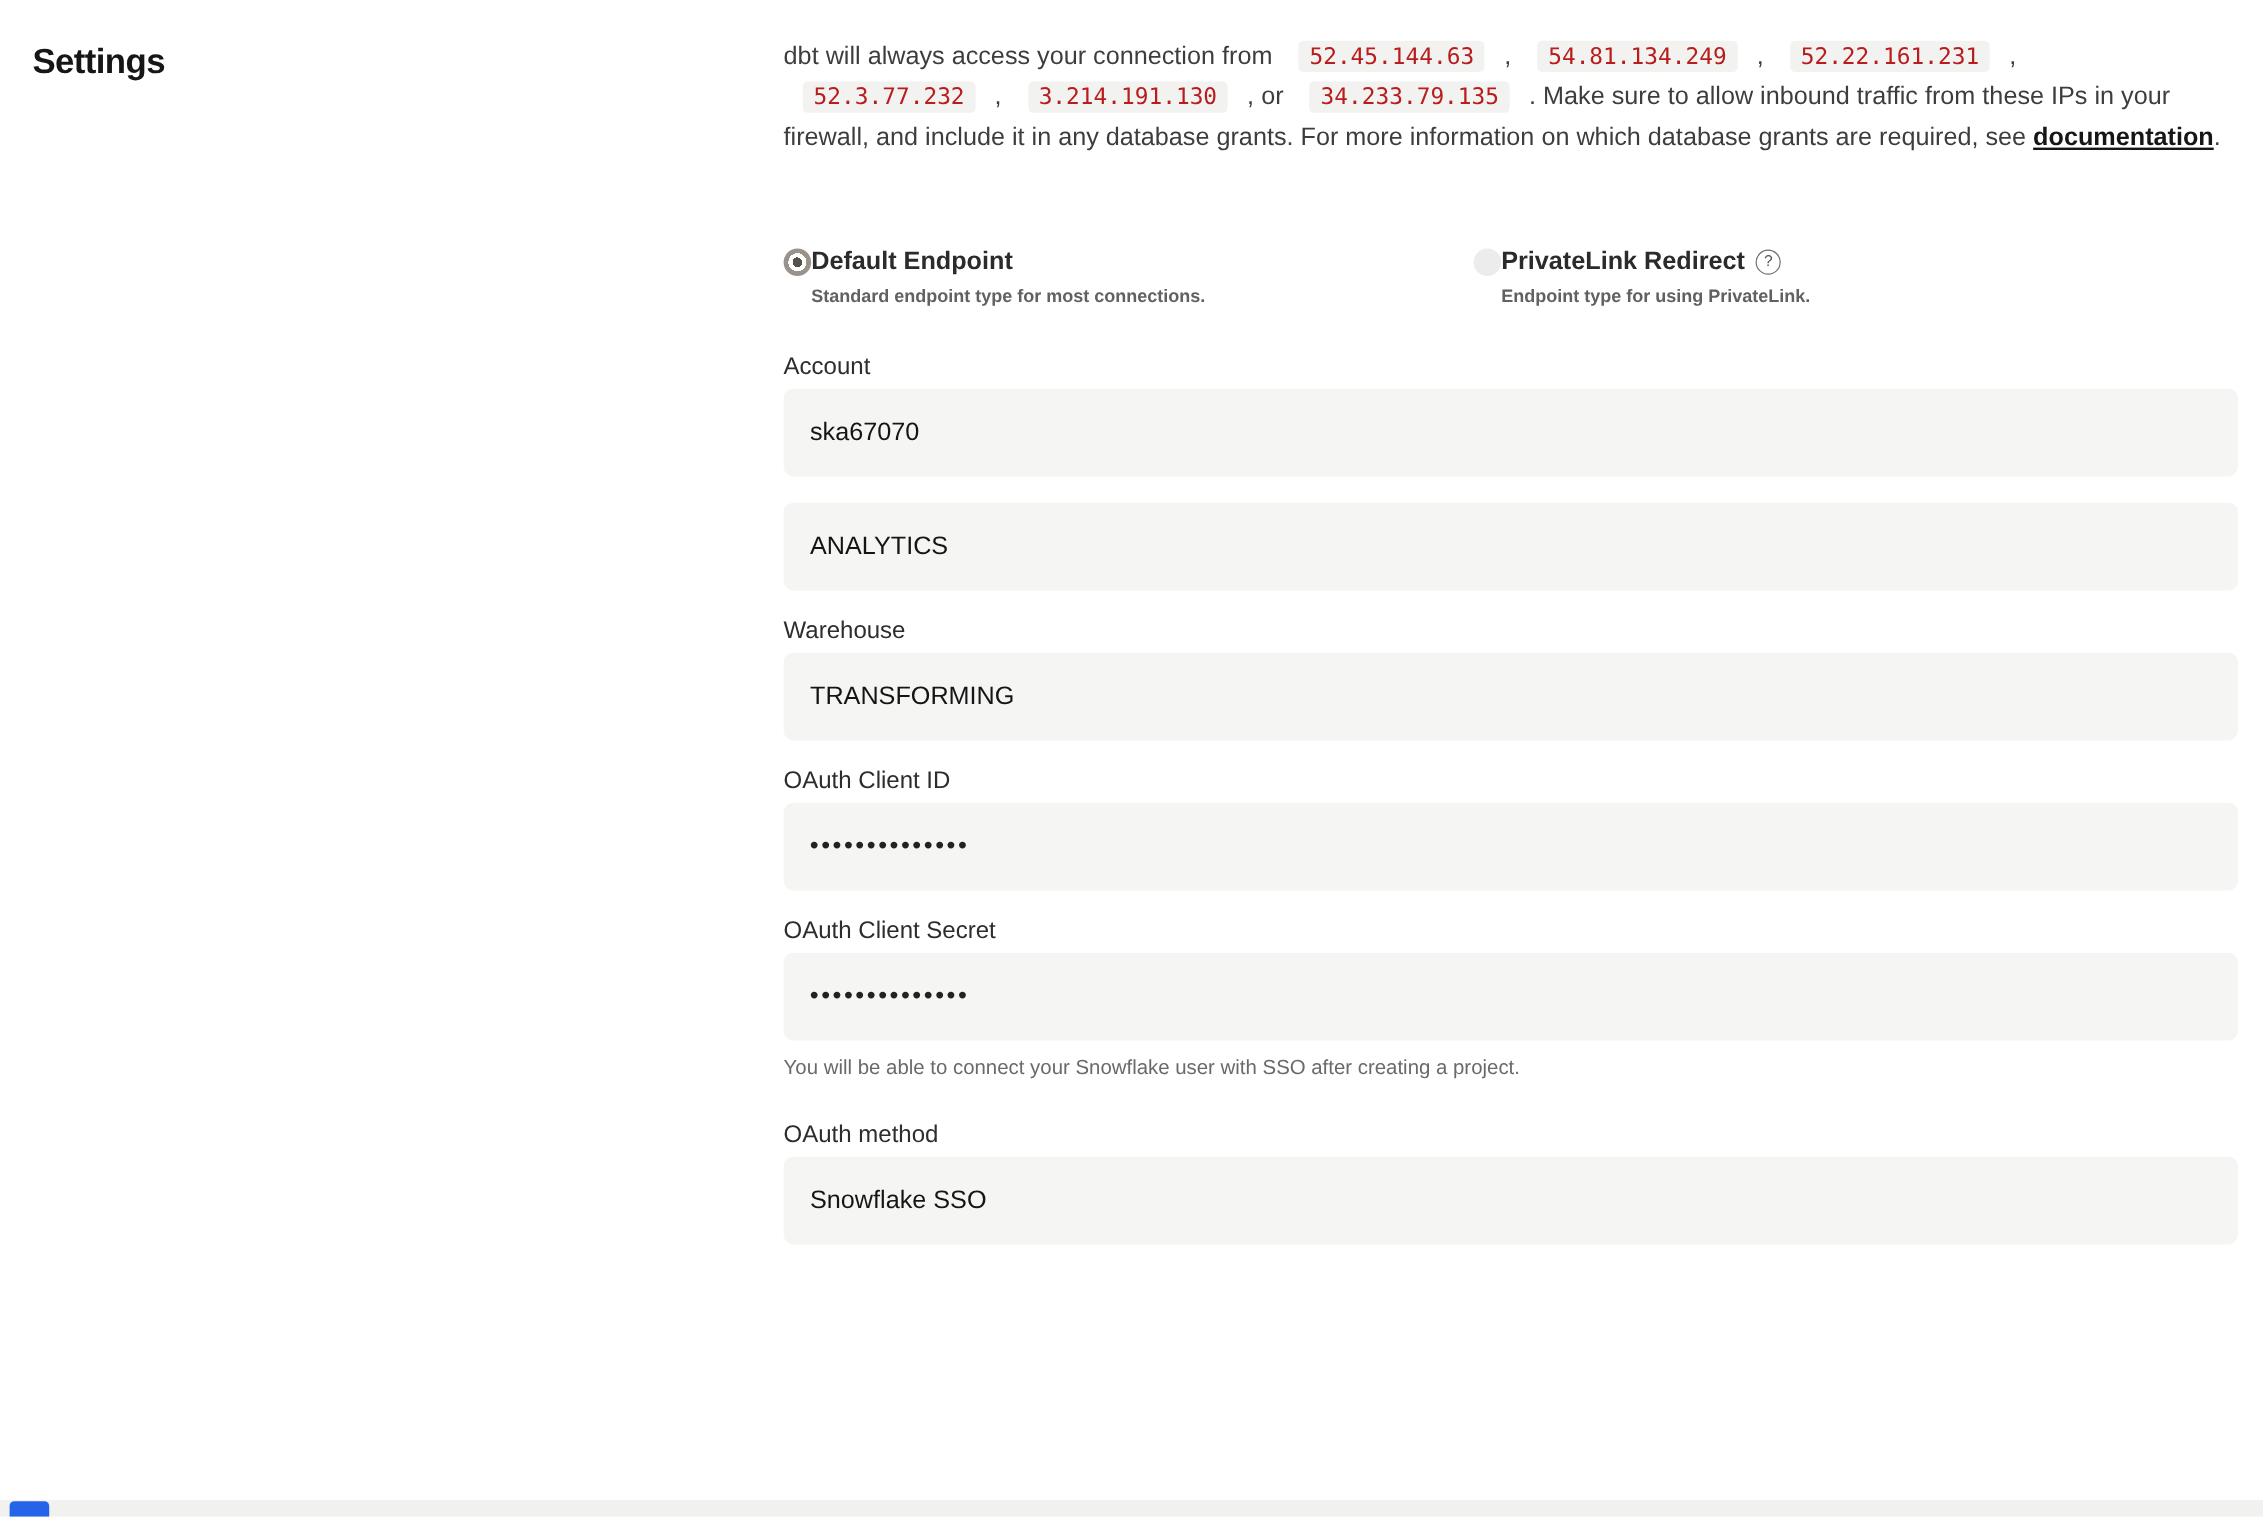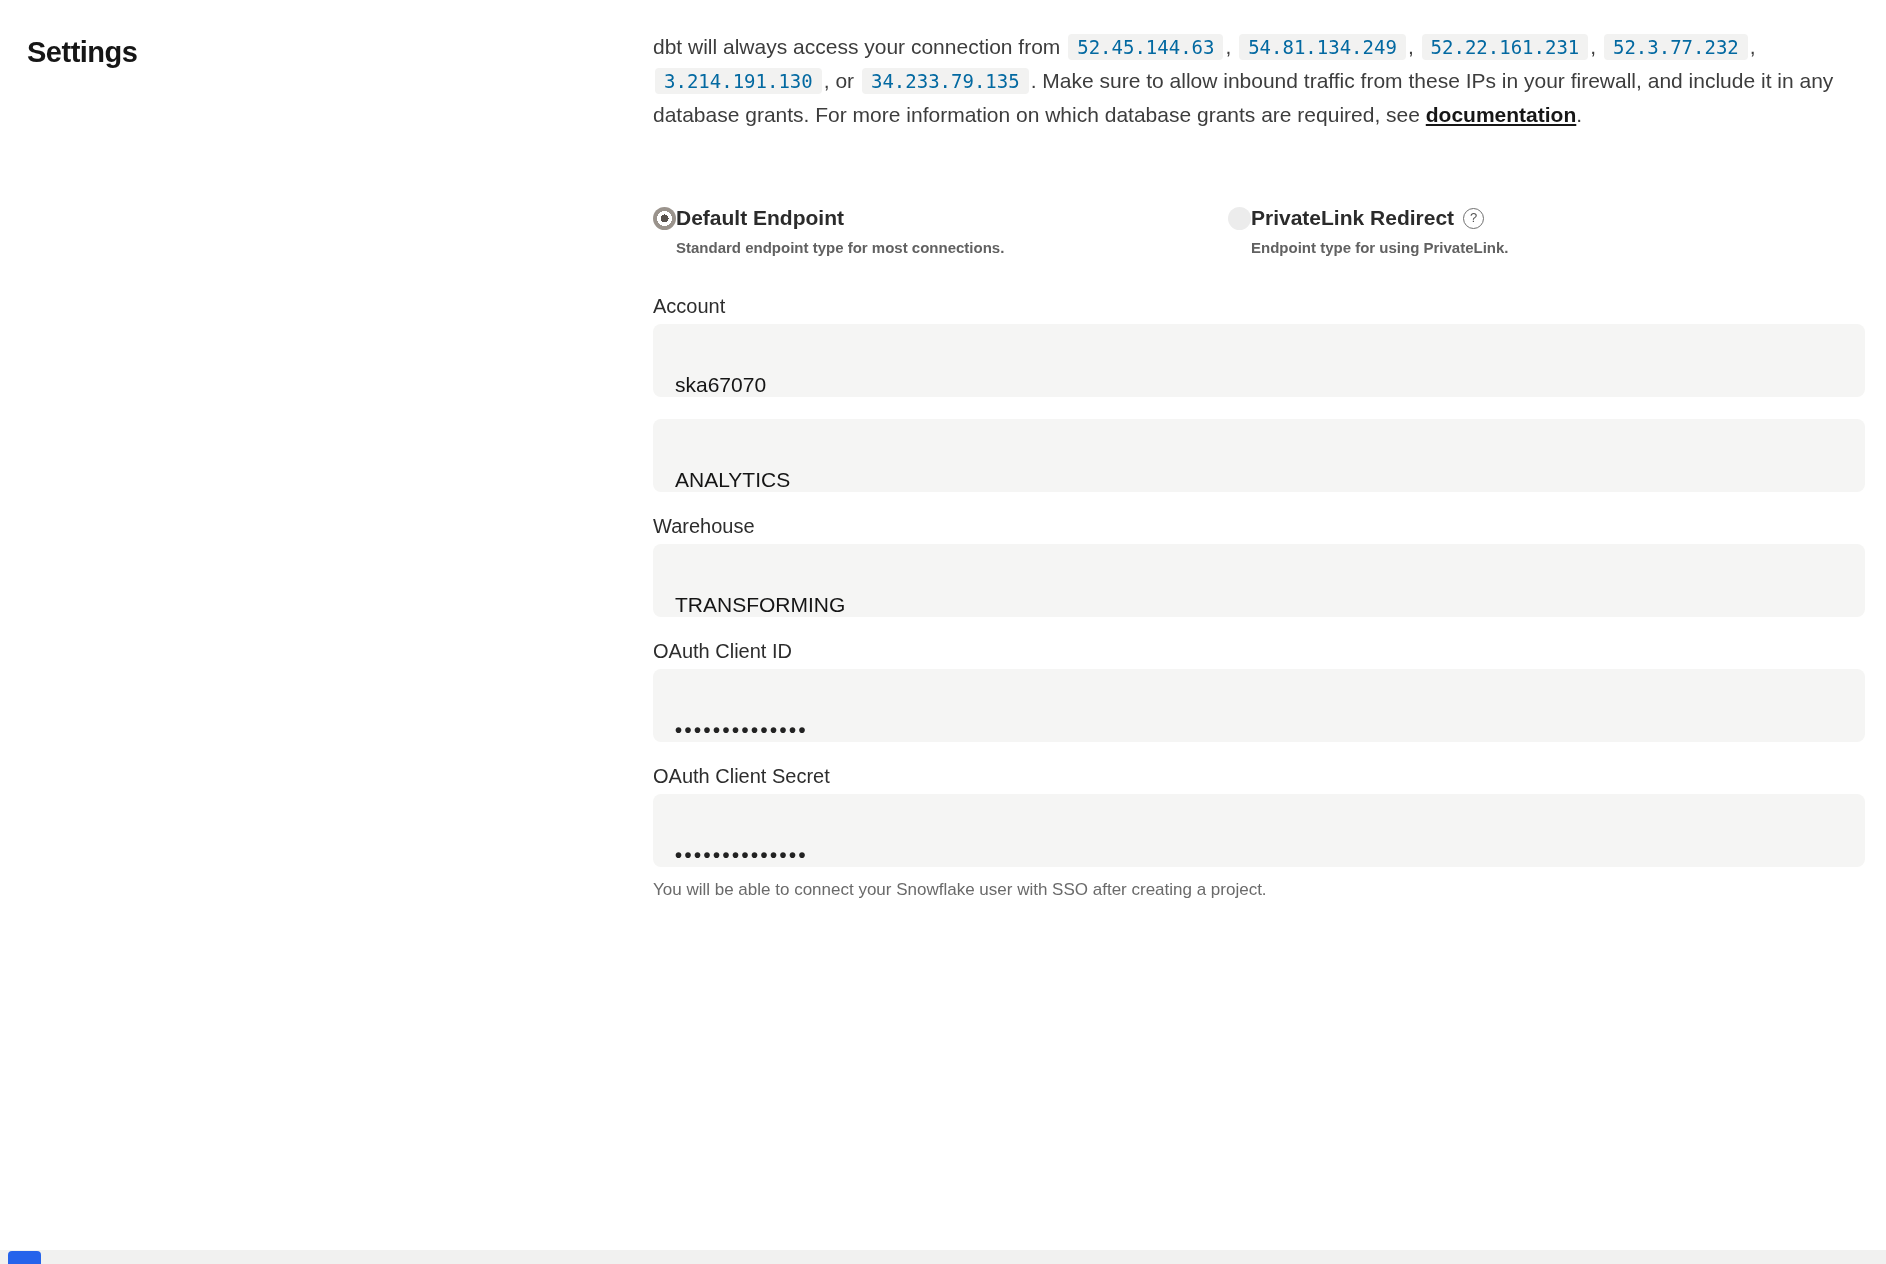--- a/index.html
+++ b/index.html
@@ -16,23 +16,23 @@
   .page-title { font-size: 29px; font-weight: 700; color: #161616; letter-spacing: -0.5px; }
   .content-col { width: 1212px; flex: 0 0 1212px; padding-top: 30px; }
 
   .intro { font-size: 21px; line-height: 33px; color: #3d3d3d; }
   .chip {
     font-family: "DejaVu Sans Mono", monospace;
     font-size: 19px;
     background: #f2f2f1;
     border-radius: 4px;
     padding: 2px 9px;
-    color: #0369a1;
+    color: #b91c1c;
     white-space: nowrap;
-    margin: 0 2px;
+    margin: 0 16px;
   }
   .doc-link { color: #161616; font-weight: 700; text-decoration: underline; cursor: pointer; }
 
   .radio-row { display: flex; margin-top: 75px; }
   .radio-option { display: flex; cursor: pointer; }
   .radio-option.first { width: 575px; flex: 0 0 575px; }
   .radio-circle { width: 23px; height: 23px; border-radius: 50%; flex: 0 0 23px; margin-top: 1px; }
   .radio-circle.selected {
     background: radial-gradient(circle at center, #57514c 0 4px, #ffffff 4px 7.5px, #9a938c 7.5px);
   }
@@ -49,21 +49,21 @@
 
   .fields { margin-top: 34px; }
   .field { margin-top: 22px; }
   .field:first-child { margin-top: 0; }
   .field-label { font-size: 20px; line-height: 24px; color: #2d2d2d; margin-bottom: 6px; }
   .field-box {
     height: 73px;
     background: #f5f5f4;
     border-radius: 8px;
     display: flex;
-    align-items: flex-end;
+    align-items: center;
     padding: 0 22px;
     font-size: 21px;
     color: #151515;
     cursor: text;
   }
   .field-box .value { white-space: nowrap; }
   .field-box .masked { letter-spacing: 2.5px; font-weight: 700; font-size: 20px; color: #222; }
   .field-helper { font-size: 17px; line-height: 24px; color: #6a6a6a; margin-top: 11px; }
 
   .field-box.with-copy { justify-content: space-between; }
@@ -162,20 +162,26 @@
       </div>
 
       <div class="field">
         <div class="field-label">OAuth Client Secret</div>
         <div class="field-box">
           <span class="value masked">••••••••••••••</span>
         </div>
         <div class="field-helper">You will be able to connect your Snowflake user with SSO after creating a project.</div>
       </div>
 
+      <div class="field oauth-method">
+        <div class="field-label">OAuth method</div>
+        <div class="field-box">
+          <span class="value">Snowflake SSO</span>
+        </div>
+      </div>
 
 
     </div>
   </div>
 </div>
 
 <div class="footer-band" style="background-color: rgb(241, 241, 240);"></div>
 <div class="footer-accent" style="background-color: rgb(37, 99, 235);"></div>
 
 </body></html>

